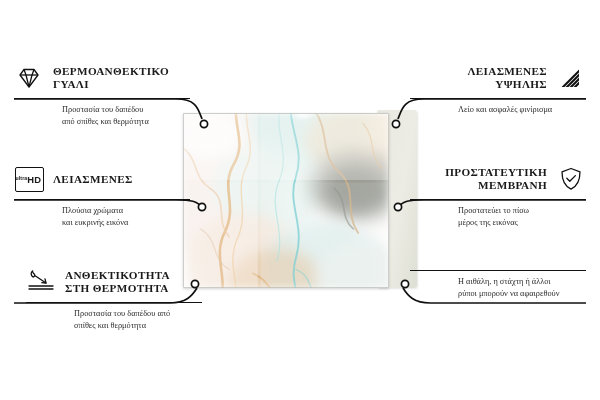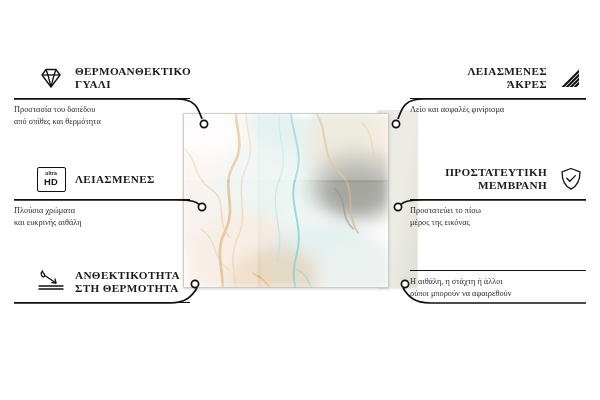--- a/index.html
+++ b/index.html
@@ -42,44 +42,44 @@
     box-shadow:inset 0 0 7px rgba(255,255,255,.65);
   }
   .glare{
     position:absolute;left:52%;top:-4px;width:26px;height:12px;
     background:radial-gradient(ellipse at center,rgba(255,255,255,.95),rgba(255,255,255,0) 70%);
     filter:blur(1px);
   }
 
   
   .feature{position:absolute;width:176px;}
-  .feature .head{display:flex;align-items:center;gap:9px;min-height:32px;margin-left:22px;}
+  .feature .head{display:flex;align-items:center;gap:9px;min-height:32px;}
   .feature.right .head{flex-direction:row-reverse;}
   .titles{line-height:1.14;}
   .titles span{display:block;font-size:11.2px;letter-spacing:.35px;font-weight:700;white-space:nowrap;}
   .feature.right .titles{text-align:right;}
   .rule{height:0;border-top:1.6px solid #111;margin:4px 0 5px 0;}
   .desc{font-size:8.3px;line-height:1.45;color:#2b2b2b;}
   .feature.right .desc{text-align:left;}
-  .desc span{display:block;white-space:nowrap;}
+  .desc span{display:block;white-space:nowrap;margin-left:48px;}
 
   .ico{width:30px;height:28px;flex:0 0 30px;display:flex;align-items:center;justify-content:center;}
   .ico svg{display:block;}
   .hd{
     width:27px;height:23px;border:1.6px solid #111;border-radius:2px;
-    display:flex;flex-direction:column;align-items:center;justify-content:center;
+    display:flex;flex-direction:row;align-items:center;
     font-family:"Liberation Sans",sans-serif;line-height:1;
   }
   .hd i{font-style:normal;font-size:5.2px;font-weight:700;letter-spacing:.1px;}
   .hd b{font-size:9.4px;font-weight:700;letter-spacing:.2px;margin-top:.5px;}
 
   
   #f-heatglass{left:14px;top:62px;}
   #f-print    {left:14px;top:163px;}
-  #f-heatres  {left:14px;top:266px;}
+  #f-heatres  {left:26px;top:266px;}
   #f-edges    {left:410px;top:62px;}
   #f-membrane {left:410px;top:163px;}
   #f-clean    {left:410px;top:266px;}
 
   #connectors{position:absolute;inset:0;pointer-events:none;}
 </style>
 </head>
 <body>
 
 <div id="page">
@@ -174,21 +174,21 @@
             <b>HD</b>
           </span>
       </span>
       <span class="titles">
         <span>ΛΕΙΑΣΜΕΝΕΣ</span>
       </span>
     </div>
     <div class="rule"></div>
     <div class="desc">
       <span>Πλούσια χρώματα</span>
-      <span>και ευκρινής αιθάλη</span>
+      <span>και ευκρινής εικόνα</span>
     </div>
   </div>
 
   <div class="feature left" id="f-heatres">
     <div class="head">
       <span class="ico">
         <svg width="30" height="26" viewBox="0 0 30 26">
           <g fill="none" stroke="#111" stroke-width="1.3" stroke-linecap="round" stroke-linejoin="round">
             <path d="M7,8 C4.6,6.3 4.6,3.6 6.6,2 C6.2,3.6 7.4,4.1 8.2,5 C9.2,6.1 9,7.6 7,8 Z"></path>
             <path d="M9.5,7 L20,14"></path>
@@ -197,20 +197,24 @@
               <path d="M3,20 H27"></path>
           </g>
         </svg>
       </span>
       <span class="titles">
         <span>ΑΝΘΕΚΤΙΚΟΤΗΤΑ</span>
         <span>ΣΤΗ ΘΕΡΜΟΤΗΤΑ</span>
       </span>
     </div>
     <div class="rule"></div>
+    <div class="desc">
+      <span>Προστασία του δαπέδου από</span>
+      <span>σπίθες και θερμότητα</span>
+    </div>
   </div>
 
   <div class="feature right" id="f-edges">
     <div class="head">
       <span class="ico">
         <svg width="26" height="24" viewBox="0 0 26 24">
           <defs>
             <clipPath id="tri">
                 <path d="M3,21 L21,21 L21,3 Z"></path>
               </clipPath>
@@ -219,21 +223,21 @@
             <path d="M-2,24 L24,-2"></path>
               <path d="M2,24 L28,-2"></path>
             <path d="M6,24 L32,-2"></path>
               <path d="M10,24 L36,-2"></path>
               <path d="M14,24 L40,-2"></path>
           </g>
         </svg>
       </span>
       <span class="titles">
         <span>ΛΕΙΑΣΜΕΝΕΣ</span>
-        <span>ΆΚΡΕΣ</span>
+        <span>ΥΨΗΛΗΣ</span>
       </span>
     </div>
     <div class="rule"></div>
     <div class="desc">
       <span>Λείο και ασφαλές φινίρισμα</span>
     </div>
   </div>
 
   <div class="feature right" id="f-membrane">
     <div class="head">

